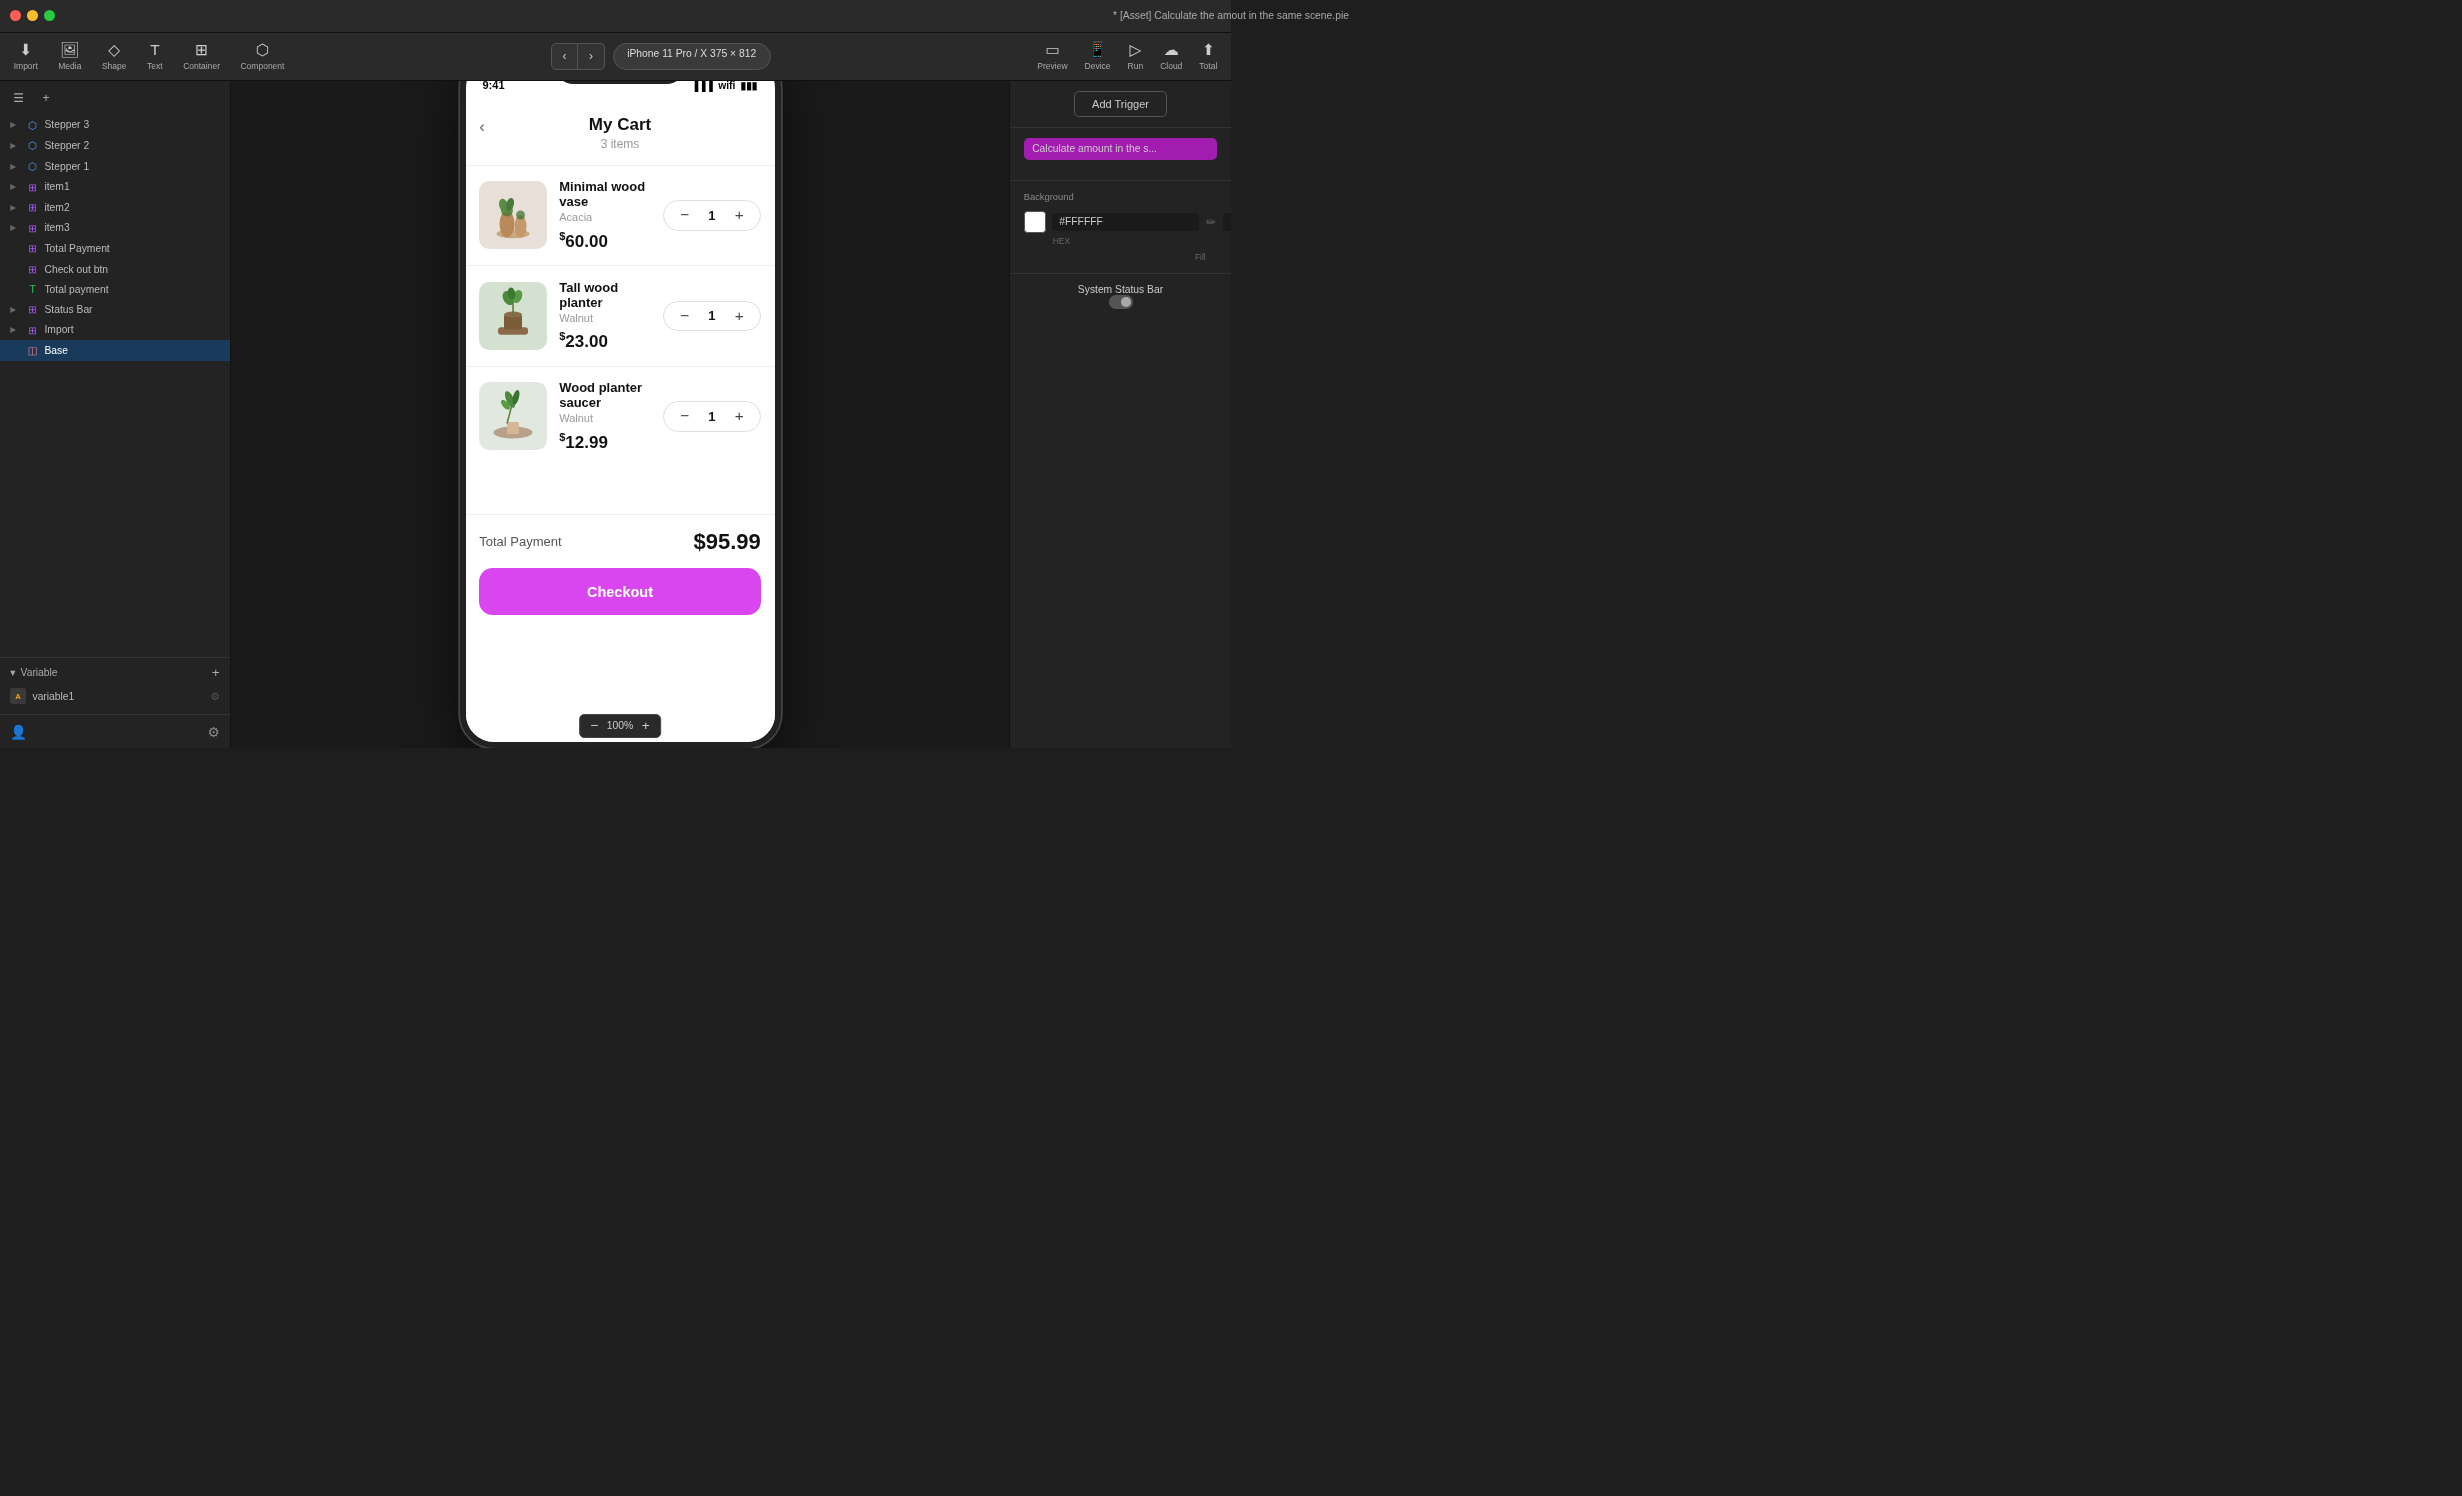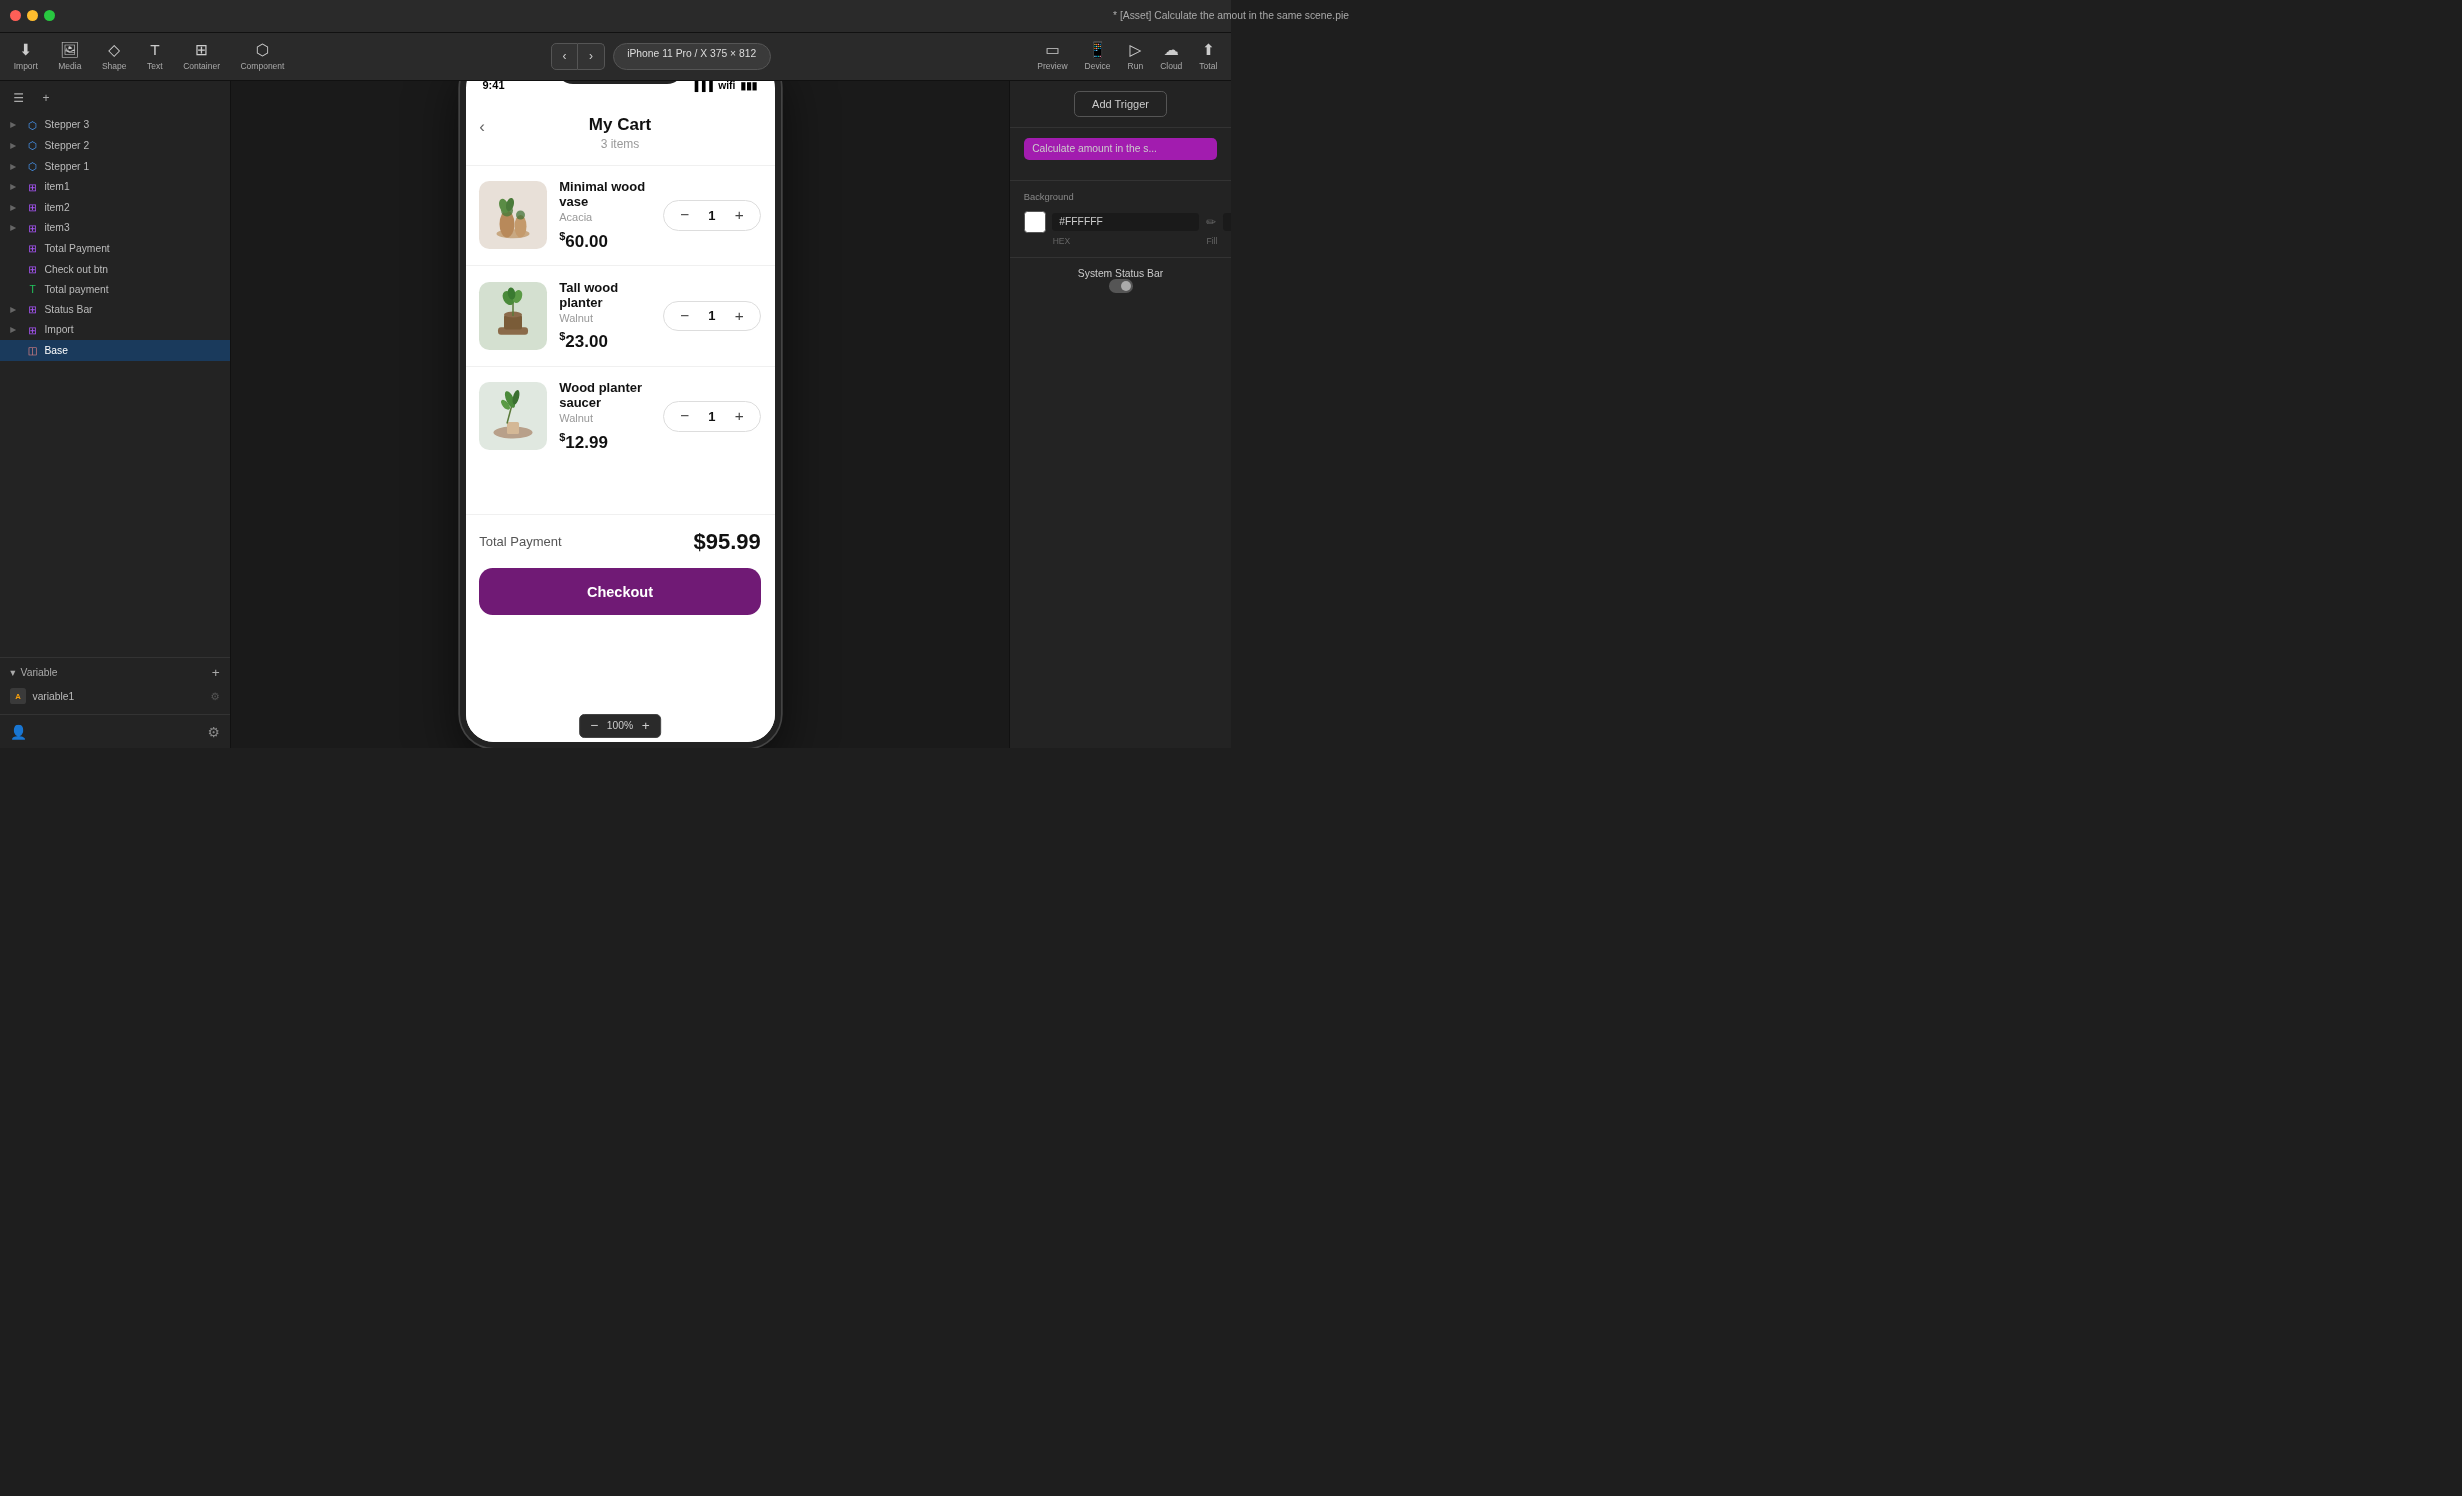--- a/index.html
+++ b/index.html
@@ -379,21 +379,21 @@
       font-size: 13px;
       color: #555;
     }
     .total-amount {
       font-size: 22px;
       font-weight: 800;
       color: #111;
     }
     .checkout-btn {
       width: 100%;
-      background: #701a75;
+      background: #d946ef;
       color: #fff;
       font-size: 14.5px;
       font-weight: 700;
       border: none;
       border-radius: 13.7px;
       padding: 15.4px;
       cursor: pointer;
       text-align: center;
     }
 
@@ -473,21 +473,21 @@
       text-align: right;
     }
     .bg-labels {
       display: flex;
       gap: 6.8px;
       font-size: 8.5px;
       color: #666;
       margin-top: 3.4px;
     }
     .bg-label-hex { flex: 1; padding-left: 29px; }
-    .bg-label-fill { width: 34px; text-align: right; }
+    .bg-label-fill { width: 34px; text-align: center; margin-top: 16px; }
 
     .ssbar-row {
       display: flex;
       align-items: center;
       justify-content: space-between;
       flex-direction: column;
     }
     .ssbar-label {
       font-size: 10.3px;
       color: #ccc;

